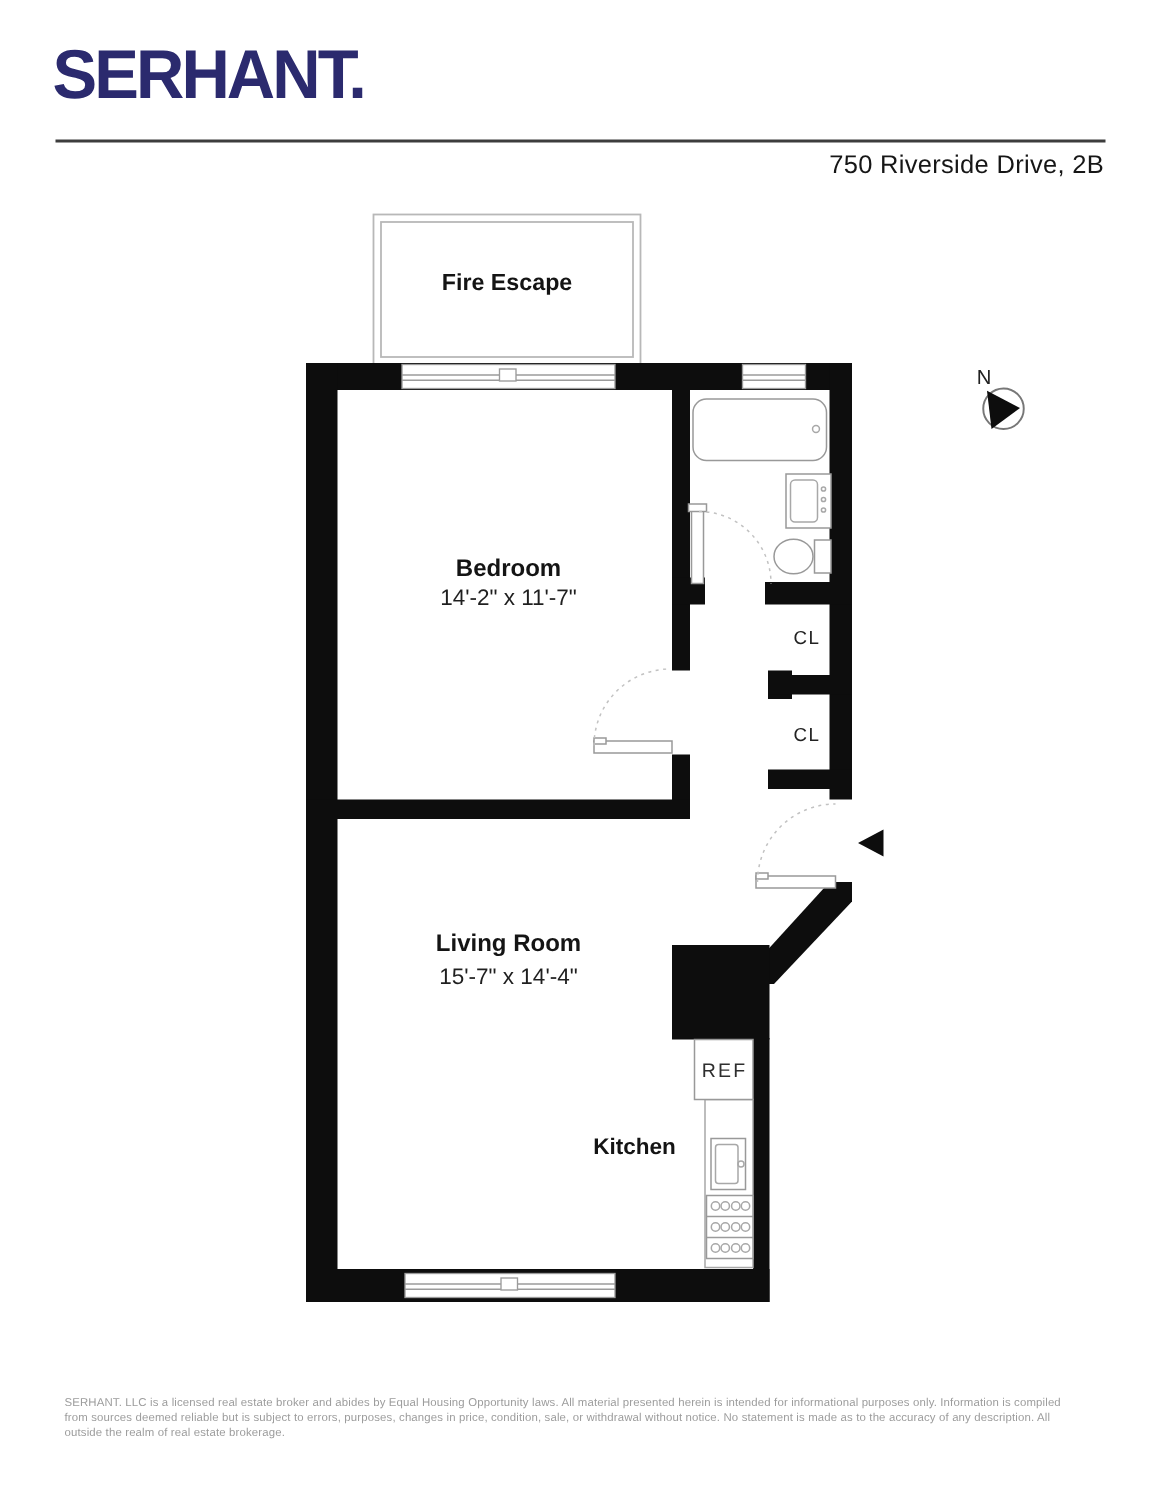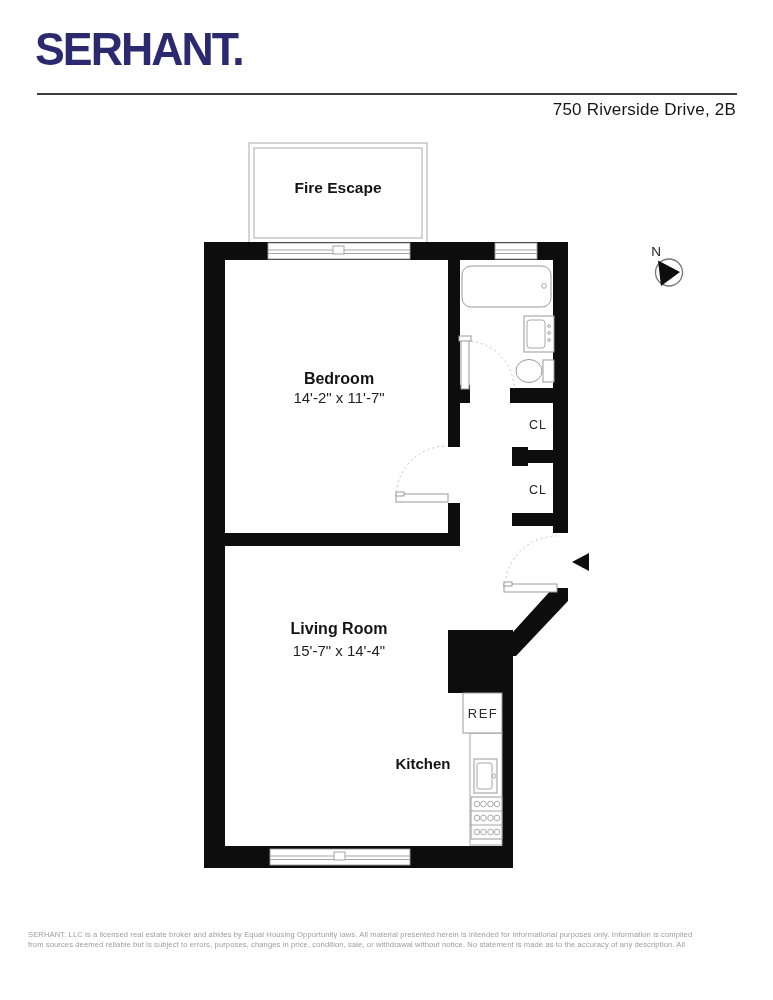--- a/index.html
+++ b/index.html
@@ -31,21 +31,21 @@
   .winline{stroke:#9b9b9b;stroke-width:.9;}
   text{font-family:"Liberation Sans",sans-serif;}
   .room-name{font-size:16px;font-weight:700;fill:#141414;text-anchor:middle;}
   .room-dims{font-size:15px;fill:#1f1f1f;text-anchor:middle;}
   .fe-label{font-size:15.5px;font-weight:700;fill:#141414;text-anchor:middle;}
   .cl-label{font-size:12.5px;fill:#222222;text-anchor:middle;letter-spacing:1px;}
   .ref-label{font-size:13px;fill:#2e2e2e;text-anchor:middle;letter-spacing:1.5px;}
   .n-label{font-size:13.5px;fill:#222222;text-anchor:middle;}
   
   .disclaimer{
-    position:absolute;left:28px;top:930px;width:718px;
+    position:absolute;left:43px;top:930px;width:718px;
     font-size:7.6px;line-height:10px;color:#9c9c9c;letter-spacing:.1px;
   }
   .disclaimer span{display:block;white-space:nowrap;}
 </style>
 </head>
 <body>
 
 <div class="page">
 
   <div class="logo">SERHANT.</div>
@@ -172,15 +172,16 @@
     <g>
       <text class="n-label" x="656" y="256">N</text>
       <circle cx="669" cy="272.5" r="13.5" fill="none" stroke="#777777" stroke-width="1.3"></circle>
       <polygon points="658,260.5 680,272 661,286" fill="#0d0d0d"></polygon>
     </g>
   </svg>
 
   <div class="disclaimer">
     <span>SERHANT. LLC is a licensed real estate broker and abides by Equal Housing Opportunity laws. All material presented herein is intended for informational purposes only. Information is compiled</span>
     <span>from sources deemed  reliable but is subject to errors, purposes, changes in price, condition, sale, or withdrawal without notice. No statement is made as to the accuracy of any description. All</span>
+    <span>outside the realm of real estate brokerage.</span>
   </div>
 
 </div>
 
 </body></html>

